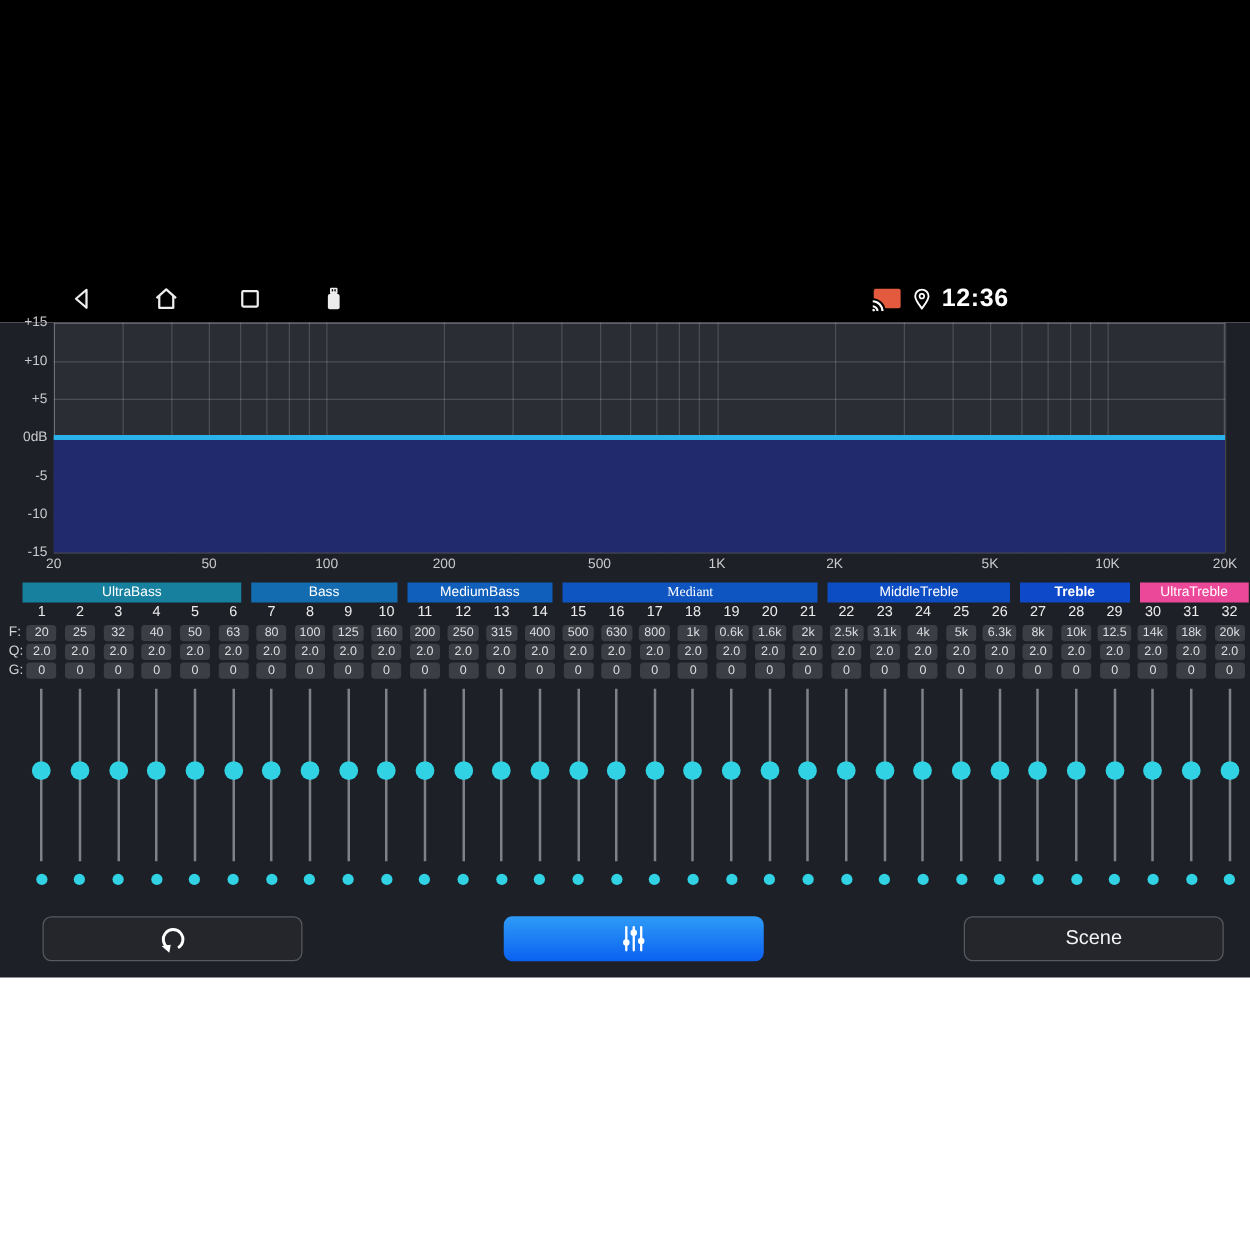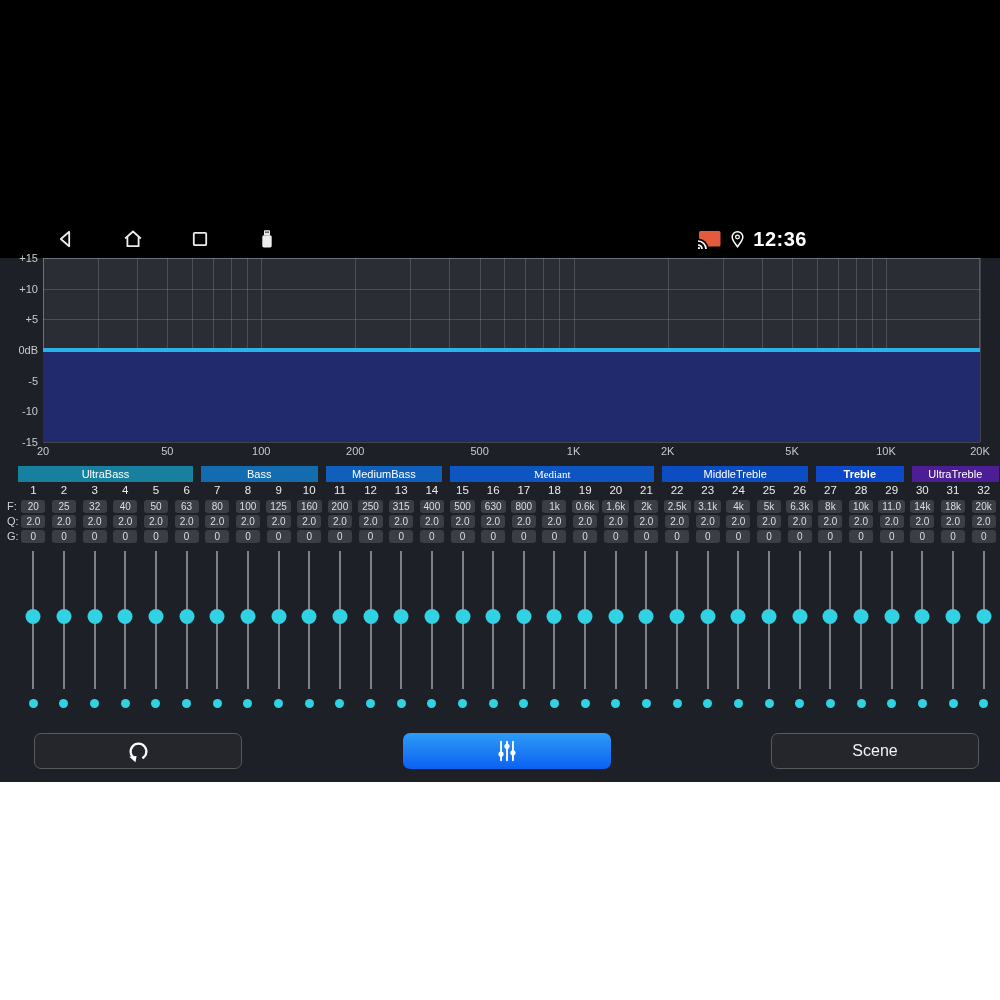--- a/index.html
+++ b/index.html
@@ -159,21 +159,21 @@
         <div class="xlabel" style="left: 940px;">20K</div>
       </div>
 
     <div class="groups">
         <div class="group" style="flex-grow: 6; background: rgb(22, 128, 158);">UltraBass</div>
         <div class="group" style="flex-grow: 4; background: rgb(20, 108, 176);">Bass</div>
         <div class="group" style="flex-grow: 4; background: rgb(16, 95, 187);">MediumBass</div>
         <div class="group" style="flex-grow: 7; background: rgb(14, 85, 193); font-family: Liberation Serif, serif;">Mediant</div>
         <div class="group" style="flex-grow: 5; background: rgb(13, 77, 196);">MiddleTreble</div>
         <div class="group" style="flex-grow: 3; background: rgb(14, 73, 202); font-weight: bold;">Treble</div>
-        <div class="group" style="flex-grow: 3; background: #4c1d95;">UltraTreble</div>
+        <div class="group" style="flex-grow: 3; background: #ec4899;">UltraTreble</div>
       </div>
 
     <div class="bandrow" style="top:225px">
         <div class="bandcell">
           <div class="bandnum">1</div>
         </div>
         <div class="bandcell">
           <div class="bandnum">2</div>
         </div>
         <div class="bandcell">
@@ -349,21 +349,21 @@
         <div class="bandcell">
           <div class="chip">6.3k</div>
         </div>
         <div class="bandcell">
           <div class="chip">8k</div>
         </div>
         <div class="bandcell">
           <div class="chip">10k</div>
         </div>
         <div class="bandcell">
-          <div class="chip">11.0</div>
+          <div class="chip">12.5</div>
         </div>
         <div class="bandcell">
           <div class="chip">14k</div>
         </div>
         <div class="bandcell">
           <div class="chip">18k</div>
         </div>
         <div class="bandcell">
           <div class="chip">20k</div>
         </div>

